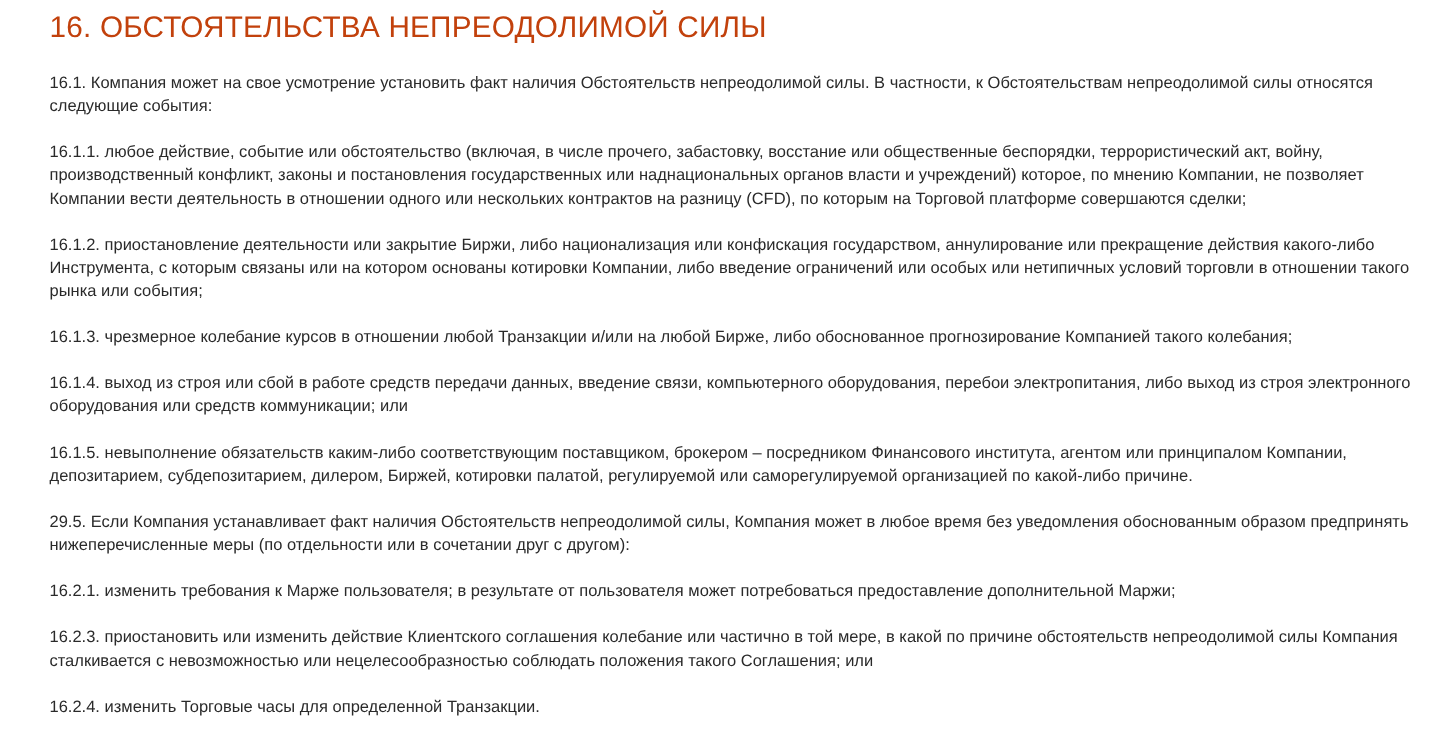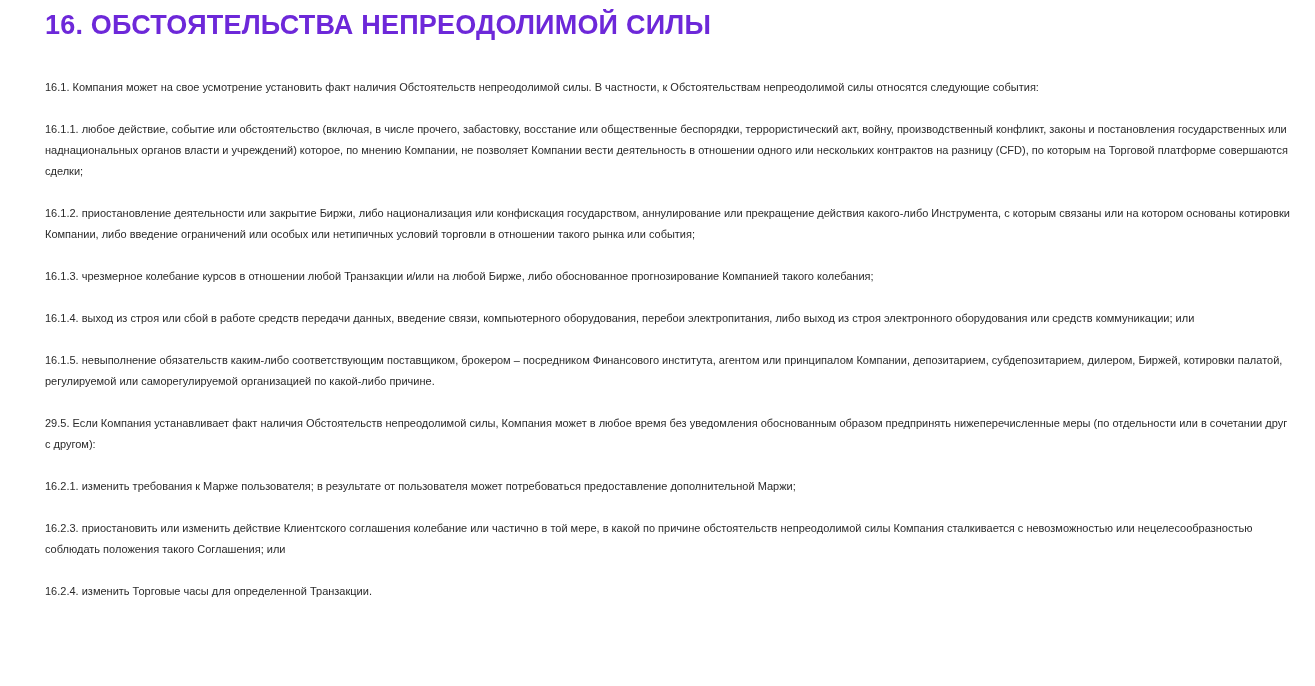--- a/index.html
+++ b/index.html
@@ -9,28 +9,28 @@
     font-family: "Liberation Sans", "DejaVu Sans", sans-serif;
   }
   .page {
     width: 1315px;
     min-height: 686px;
     background: #ffffff;
     padding: 8px 25px 20px 45px;
   }
   .doc-title {
     font-size: 27px;
-    font-weight: 700;
-    color: #6d28d9;
+    font-weight: 400;
+    color: #c2410c;
     letter-spacing: 0.2px;
     margin-top: 2px;
-    margin-bottom: 36px;
+    margin-bottom: 24px;
   }
   .doc-paragraph {
-    font-size: 11px;
+    font-size: 15px;
     line-height: 21px;
     color: #2a2a2a;
     margin-bottom: 21px;
     max-width: 1250px;
   }
   .doc-paragraph:last-child { margin-bottom: 0; }
 </style>
 </head>
 <body>
 

